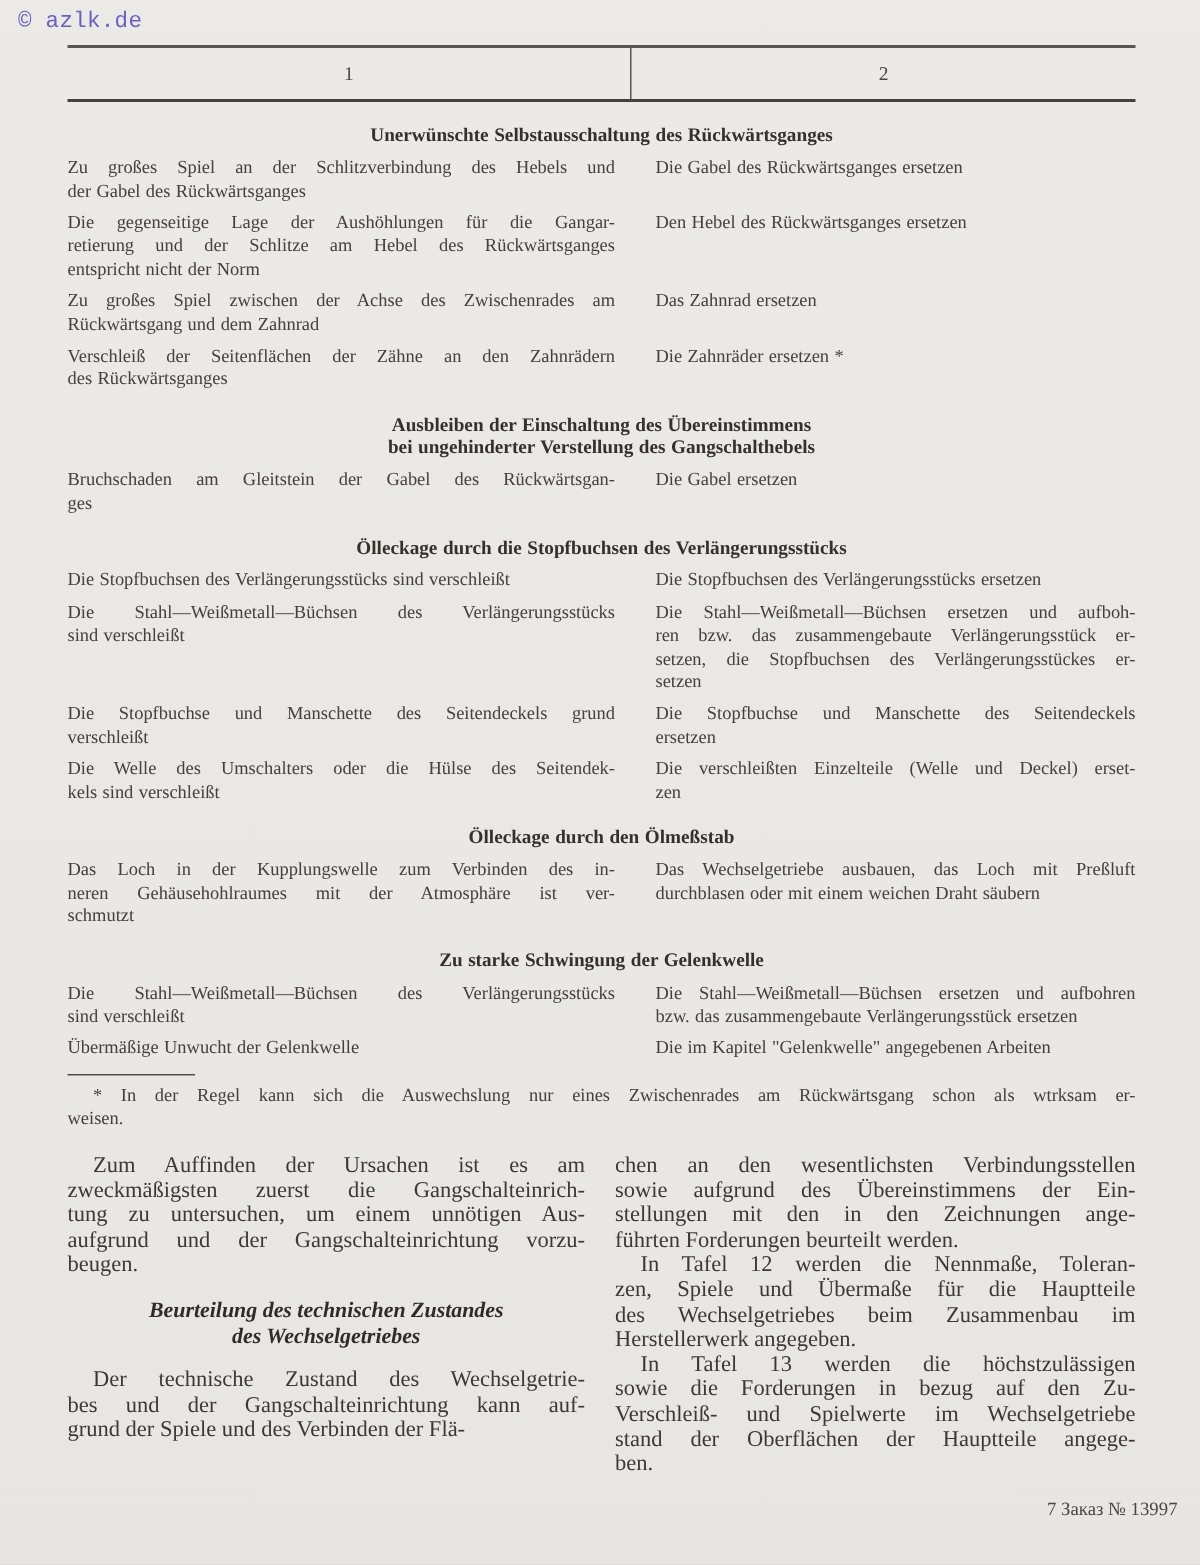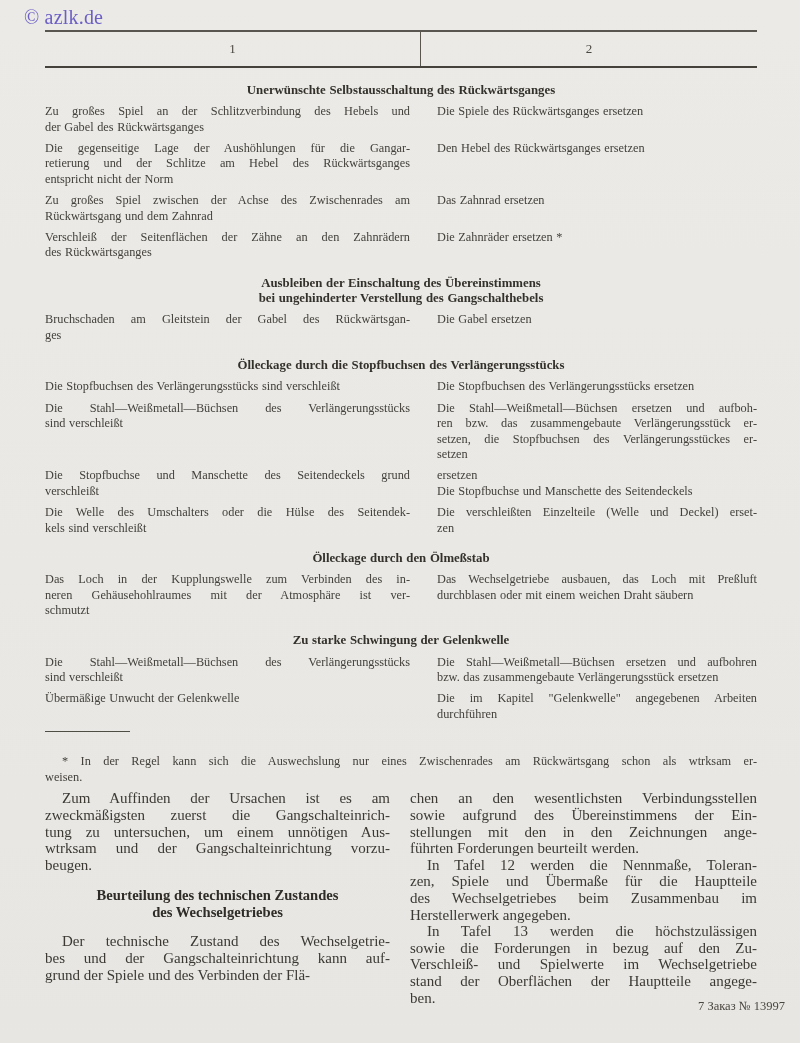--- a/index.html
+++ b/index.html
@@ -7,23 +7,23 @@
   .page {
     position:relative;
     width:800px; height:1043px;
     margin:0;
     background:linear-gradient(180deg,#ebeae6 0%,#e9e8e4 55%,#e7e6e2 100%);
     font-family:"Liberation Serif", serif;
     color:#44413b;
     overflow:hidden;
   }
   .watermark {
-    position:absolute; top:6px; left:24px;
-    font-family:Liberation Serif, serif;
-    font-size:20px; color:#6b5fc6; letter-spacing:0.2px;
+    position:absolute; top:6px; left:12px;
+    font-family:Liberation Mono, monospace;
+    font-size:15px; color:#6b5fc6; letter-spacing:0.2px;
   }
   .content { position:absolute; left:45px; top:0; width:712px; }
 
   
   .thead {
     margin-top:30px; height:34px; display:flex;
     border-top:2px solid #59564f; border-bottom:2px solid #45423c;
   }
   .thead .hc {
     display:flex; align-items:center; justify-content:center;
@@ -45,31 +45,32 @@
   .cell.right { flex:1; }
 
   
   .jcell > div { text-align:justify; text-align-last:justify; }
   .jcell > div:last-child { text-align-last:left; }
   .indent > div:first-child { text-indent:17px; }
 
   .footnote-rule {
     width:85px; border-top:1.5px solid #504d46; margin-top:9px;
   }
-  .footnote { margin-top:22px; font-size:12.3px; line-height:15.6px; }
+  .footnote { margin-top:6px; font-size:12.3px; line-height:15.6px; }
 
   
-  .bodytext { display:flex; margin-top:5px; font-size:15px; line-height:16.6px; color:#3c3933; }
+  .bodytext { display:flex; margin-top:15px; font-size:15px; line-height:16.6px; color:#3c3933; }
   .bcol.left  { width:345px; }
   .bcol.gap   { width:20px; }
   .bcol.right { flex:1; }
   .bheading {
     font-weight:bold; text-align:center;
     font-size:14.6px; line-height:17px; color:#2f2c27;
     margin:14px 0 12px 0;
+    font-style:italic;
   }
 
   .footer {
     position:absolute; left:45px; top:999px; width:740px;
     display:flex; justify-content:flex-end;
     font-size:12.5px; color:#4a473f;
   }
 </style>
 </head>
 <body>
@@ -89,21 +90,21 @@
           <div class="section-title">
             <div>Unerwünschte Selbstausschaltung des Rückwärtsganges</div>
           </div>
           <div class="row">
             <div class="cell left jcell">
               <div>Zu großes Spiel an der Schlitzverbindung des Hebels und</div>
               <div>der Gabel des Rückwärtsganges</div>
             </div>
             <div class="cell gap"></div>
             <div class="cell right jcell">
-              <div>Die Spiele des Rückwärtsganges ersetzen</div>
+              <div>Die Gabel des Rückwärtsganges ersetzen</div>
             </div>
           </div>
           <div class="row">
             <div class="cell left jcell">
               <div>Die gegenseitige Lage der Aushöhlungen für die Gangar-</div>
               <div>retierung und der Schlitze am Hebel des Rückwärtsganges</div>
               <div>entspricht nicht der Norm</div>
             </div>
             <div class="cell gap"></div>
             <div class="cell right jcell">
@@ -173,22 +174,22 @@
               <div>setzen</div>
             </div>
           </div>
           <div class="row">
             <div class="cell left jcell">
               <div>Die Stopfbuchse und Manschette des Seitendeckels grund</div>
               <div>verschleißt</div>
             </div>
             <div class="cell gap"></div>
             <div class="cell right jcell">
+              <div>Die Stopfbuchse und Manschette des Seitendeckels</div>
               <div>ersetzen</div>
-              <div>Die Stopfbuchse und Manschette des Seitendeckels</div>
             </div>
           </div>
           <div class="row">
             <div class="cell left jcell">
               <div>Die Welle des Umschalters oder die Hülse des Seitendek-</div>
               <div>kels sind verschleißt</div>
             </div>
             <div class="cell gap"></div>
             <div class="cell right jcell">
               <div>Die verschleißten Einzelteile (Welle und Deckel) erset-</div>
@@ -228,39 +229,38 @@
               <div>bzw. das zusammengebaute Verlängerungsstück ersetzen</div>
             </div>
           </div>
           <div class="row">
             <div class="cell left jcell">
               <div>Übermäßige Unwucht der Gelenkwelle</div>
             </div>
             <div class="cell gap"></div>
             <div class="cell right jcell">
               <div>Die im Kapitel "Gelenkwelle" angegebenen Arbeiten</div>
-              <div>durchführen</div>
             </div>
           </div>
         </div>
       </div>
 
     <div class="footnote-rule"></div>
     <div class="footnote jcell indent" id="footnote">
         <div>* In der Regel kann sich die Auswechslung nur eines Zwischenrades am Rückwärtsgang  schon  als  wtrksam  er-</div>
         <div>weisen.</div>
       </div>
 
     <div class="bodytext">
       <div class="bcol left" id="bcol-left">
           <div class="bpara jcell indent">
             <div>Zum Auffinden der Ursachen ist es am</div>
             <div>zweckmäßigsten zuerst die Gangschalteinrich-</div>
             <div>tung zu untersuchen, um einem unnötigen Aus-</div>
-            <div>wtrksam und der Gangschalteinrichtung vorzu-</div>
+            <div>aufgrund und der Gangschalteinrichtung vorzu-</div>
             <div>beugen.</div>
           </div>
           <div class="bheading">
             <div>Beurteilung des technischen Zustandes</div>
             <div>des Wechselgetriebes</div>
           </div>
           <div class="bpara jcell indent">
             <div>Der technische Zustand des Wechselgetrie-</div>
             <div>bes und der Gangschalteinrichtung kann auf-</div>
             <div>grund der Spiele und des Verbinden der Flä-</div>

